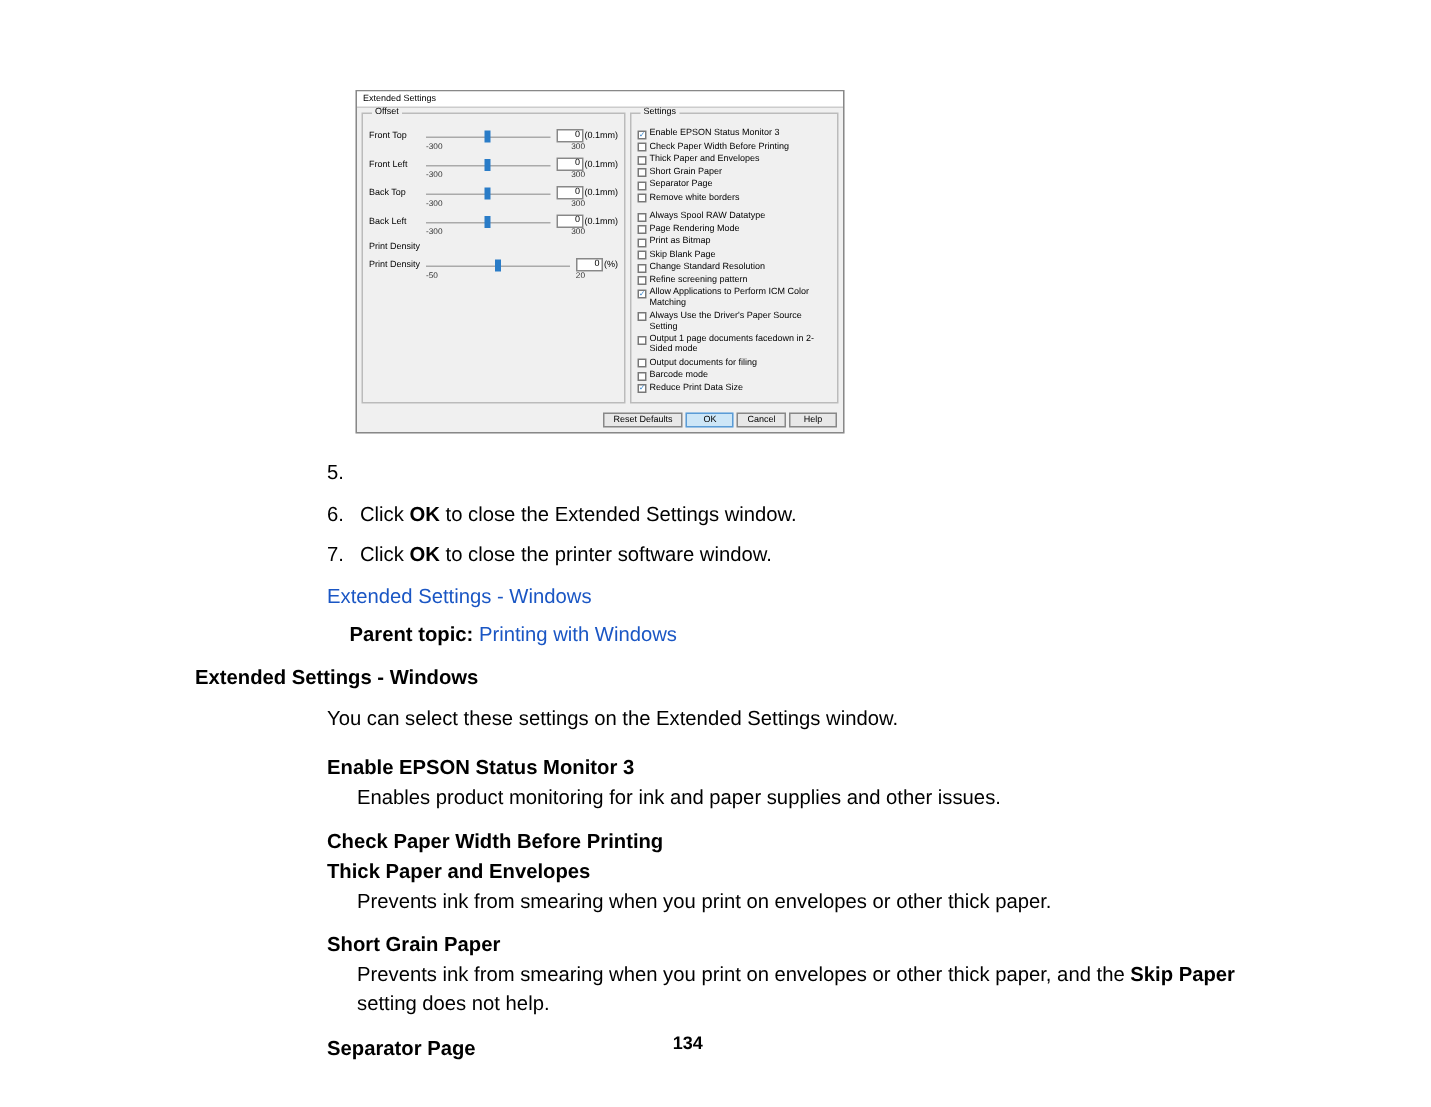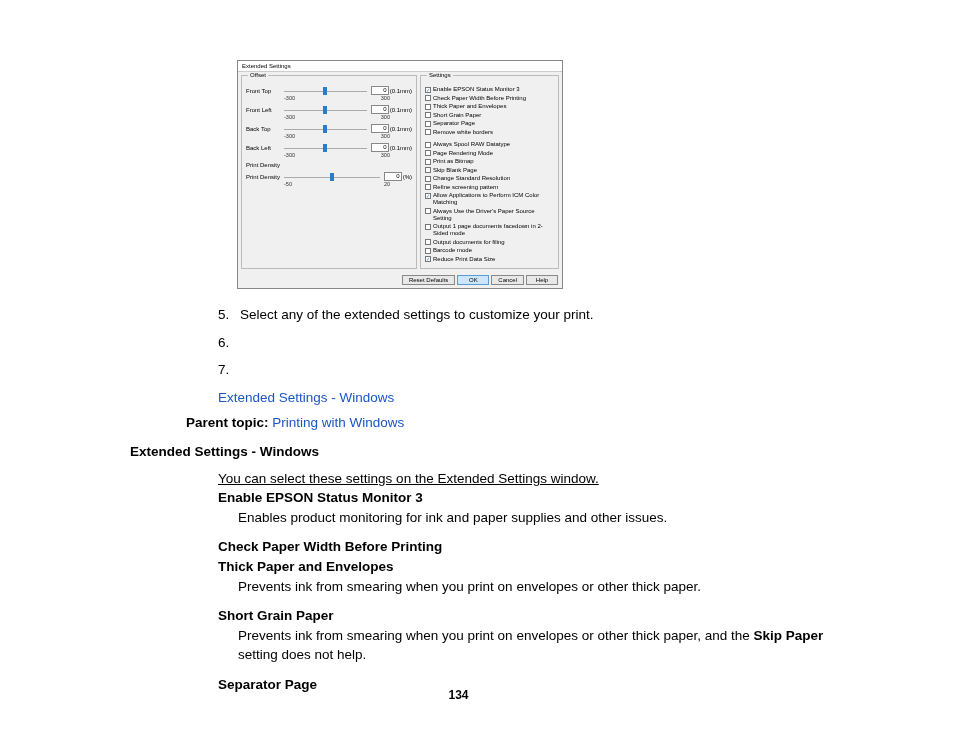--- a/index.html
+++ b/index.html
@@ -163,33 +163,33 @@
   .li-num {
     width: 22px;
     flex-shrink: 0;
   }
   .link-line {
     margin-left: 88px;
     color: #1a56c4;
     margin-bottom: 10px;
   }
   .parent-line {
-    margin-left: 56px;
+    margin-left: 103px;
     margin-bottom: 14px;
   }
   .parent-line .lbl { font-weight: bold; }
   .parent-line a { color: #1a56c4; text-decoration: none; }
   .h2 {
     font-weight: bold;
     margin-bottom: 10px;
   }
   .body-text {
     margin-left: 88px;
+    margin-bottom: 14px;
     line-height: 1.45;
-    text-decoration: underline;
   }
   .dl {
     margin-left: 88px;
   }
   .dt {
     font-weight: bold;
     line-height: 1.45;
   }
   .dd {
     margin-left: 20px;
@@ -371,27 +371,28 @@
         <div class="dlg-btn primary">OK</div>
         <div class="dlg-btn">Cancel</div>
         <div class="dlg-btn">Help</div>
       </div>
     </div>
   </div>
 
   <div class="ol" id="steps-list">
       <div class="li">
         <div class="li-num">5.</div>
-        <div>Select any of the extended settings to customize your print.</div>
       </div>
       <div class="li">
         <div class="li-num">6.</div>
+        <div>Click <b>OK</b> to close the Extended Settings window.</div>
       </div>
       <div class="li">
         <div class="li-num">7.</div>
+        <div>Click <b>OK</b> to close the printer software window.</div>
       </div>
     </div>
 
   <div class="link-line">Extended Settings - Windows</div>
 
   <div class="parent-line">
     <span class="lbl">Parent topic: </span><a href="#">Printing with Windows</a>
   </div>
 
   <div class="h2">Extended Settings - Windows</div>

